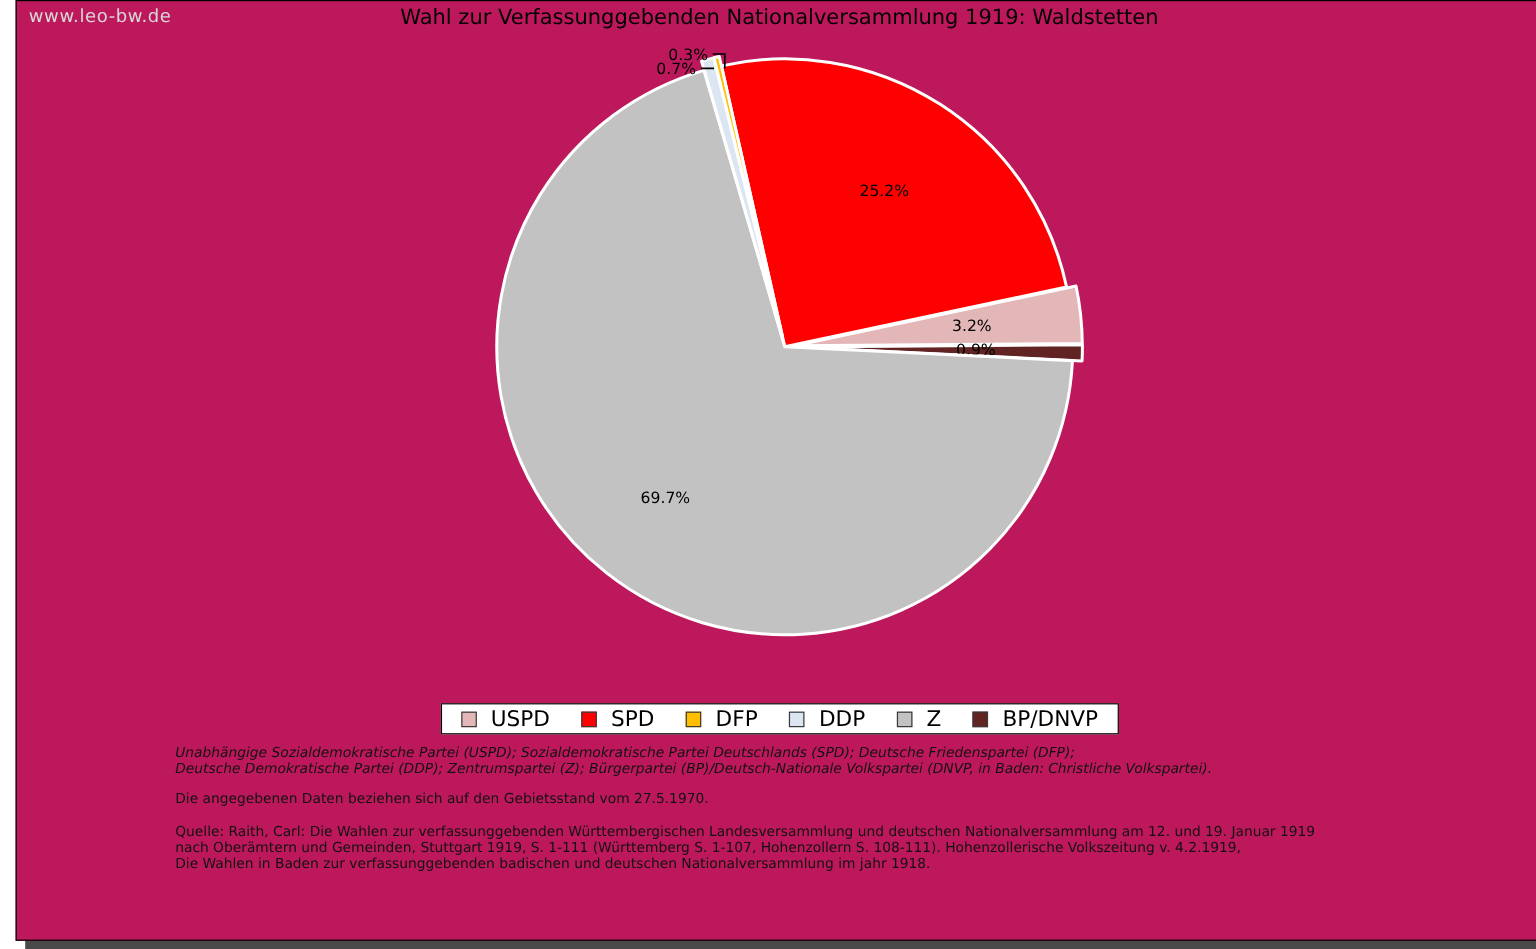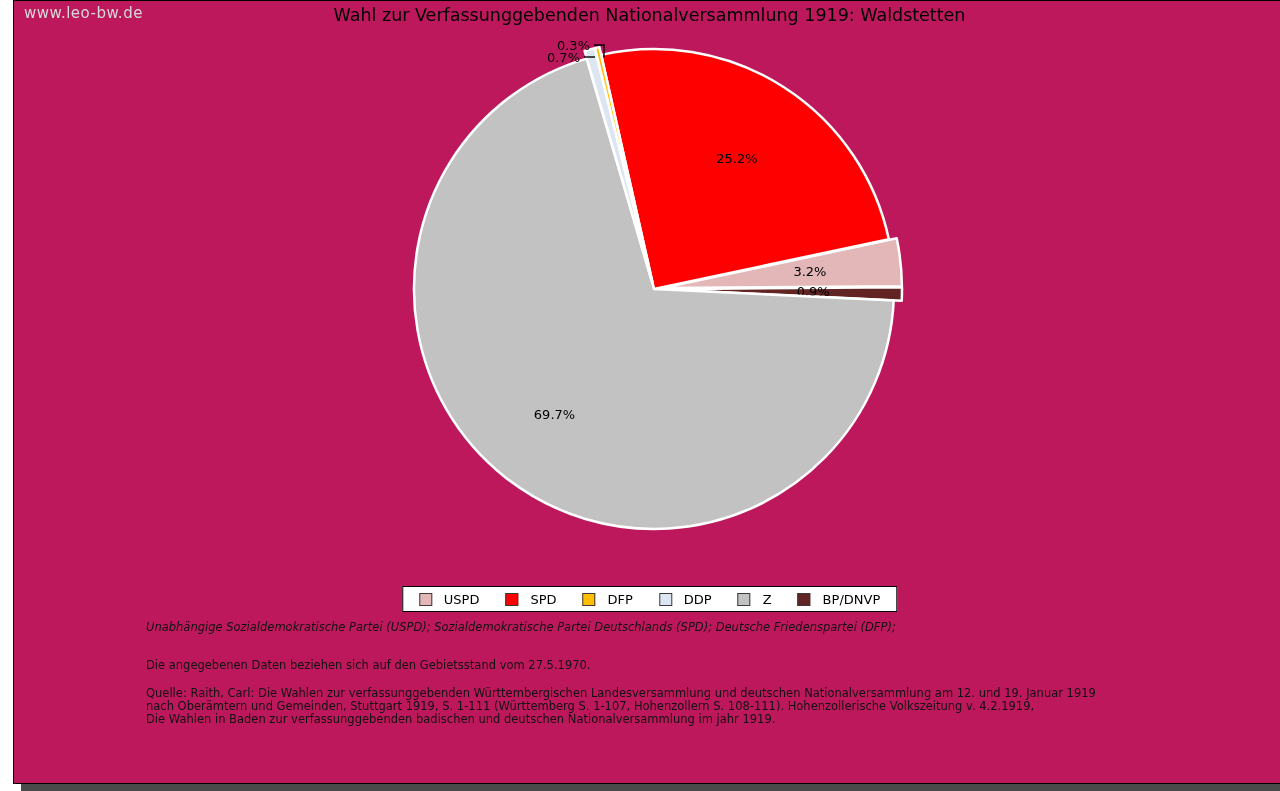--- a/index.html
+++ b/index.html
@@ -36,21 +36,21 @@
     position:absolute;top:585px;left:50%;transform:translateX(-50%);
     display:flex;align-items:center;gap:26px;
     border:1px solid #000000;background:#ffffff;
     padding:4px 16px;height:16px;
   }
   .legend-item{display:flex;align-items:center;gap:12px;}
   .lg-swatch{
     width:13px;height:13px;display:inline-block;
     border:1px solid #3a3a3a;box-sizing:border-box;
   }
-  .lg-label{font-size:13px;color:#000000;}
+  .lg-label{font-size:18px;color:#000000;}
   .notes{
     position:absolute;left:132px;
     font-size:11.5px;line-height:13.2px;color:#111111;
     white-space:nowrap;
   }
   .notes-abbr{top:620px;font-style:italic;}
   .notes-stand{top:658px;}
   .notes-source{top:686px;}
 </style>
 </head>
@@ -101,25 +101,26 @@
         <span class="lg-label">Z</span>
       </span>
       <span class="legend-item">
         <span class="lg-swatch" style="background: rgb(97, 36, 34);"></span>
         <span class="lg-label">BP/DNVP</span>
       </span>
     </div>
 
   <div class="notes notes-abbr">
       <div>Unabhängige Sozialdemokratische Partei (USPD); Sozialdemokratische Partei Deutschlands (SPD); Deutsche Friedenspartei (DFP);</div>
+      <div>Deutsche Demokratische Partei (DDP); Zentrumspartei (Z); Bürgerpartei (BP)/Deutsch-Nationale Volkspartei (DNVP, in Baden: Christliche Volkspartei).</div>
     </div>
 
   <div class="notes notes-stand">
       <div>Die angegebenen Daten beziehen sich auf den Gebietsstand vom 27.5.1970.</div>
     </div>
 
   <div class="notes notes-source">
       <div>Quelle: Raith, Carl: Die Wahlen zur verfassunggebenden Württembergischen Landesversammlung und deutschen Nationalversammlung am 12. und 19. Januar 1919</div>
       <div>nach Oberämtern und Gemeinden, Stuttgart 1919, S. 1-111 (Württemberg S. 1-107, Hohenzollern S. 108-111). Hohenzollerische Volkszeitung v. 4.2.1919,</div>
-      <div>Die Wahlen in Baden zur verfassunggebenden badischen und deutschen Nationalversammlung im jahr 1919.</div>
+      <div>Die Wahlen in Baden zur verfassunggebenden badischen und deutschen Nationalversammlung im jahr 1918.</div>
     </div>
 
 </div>
 
 </body></html>

